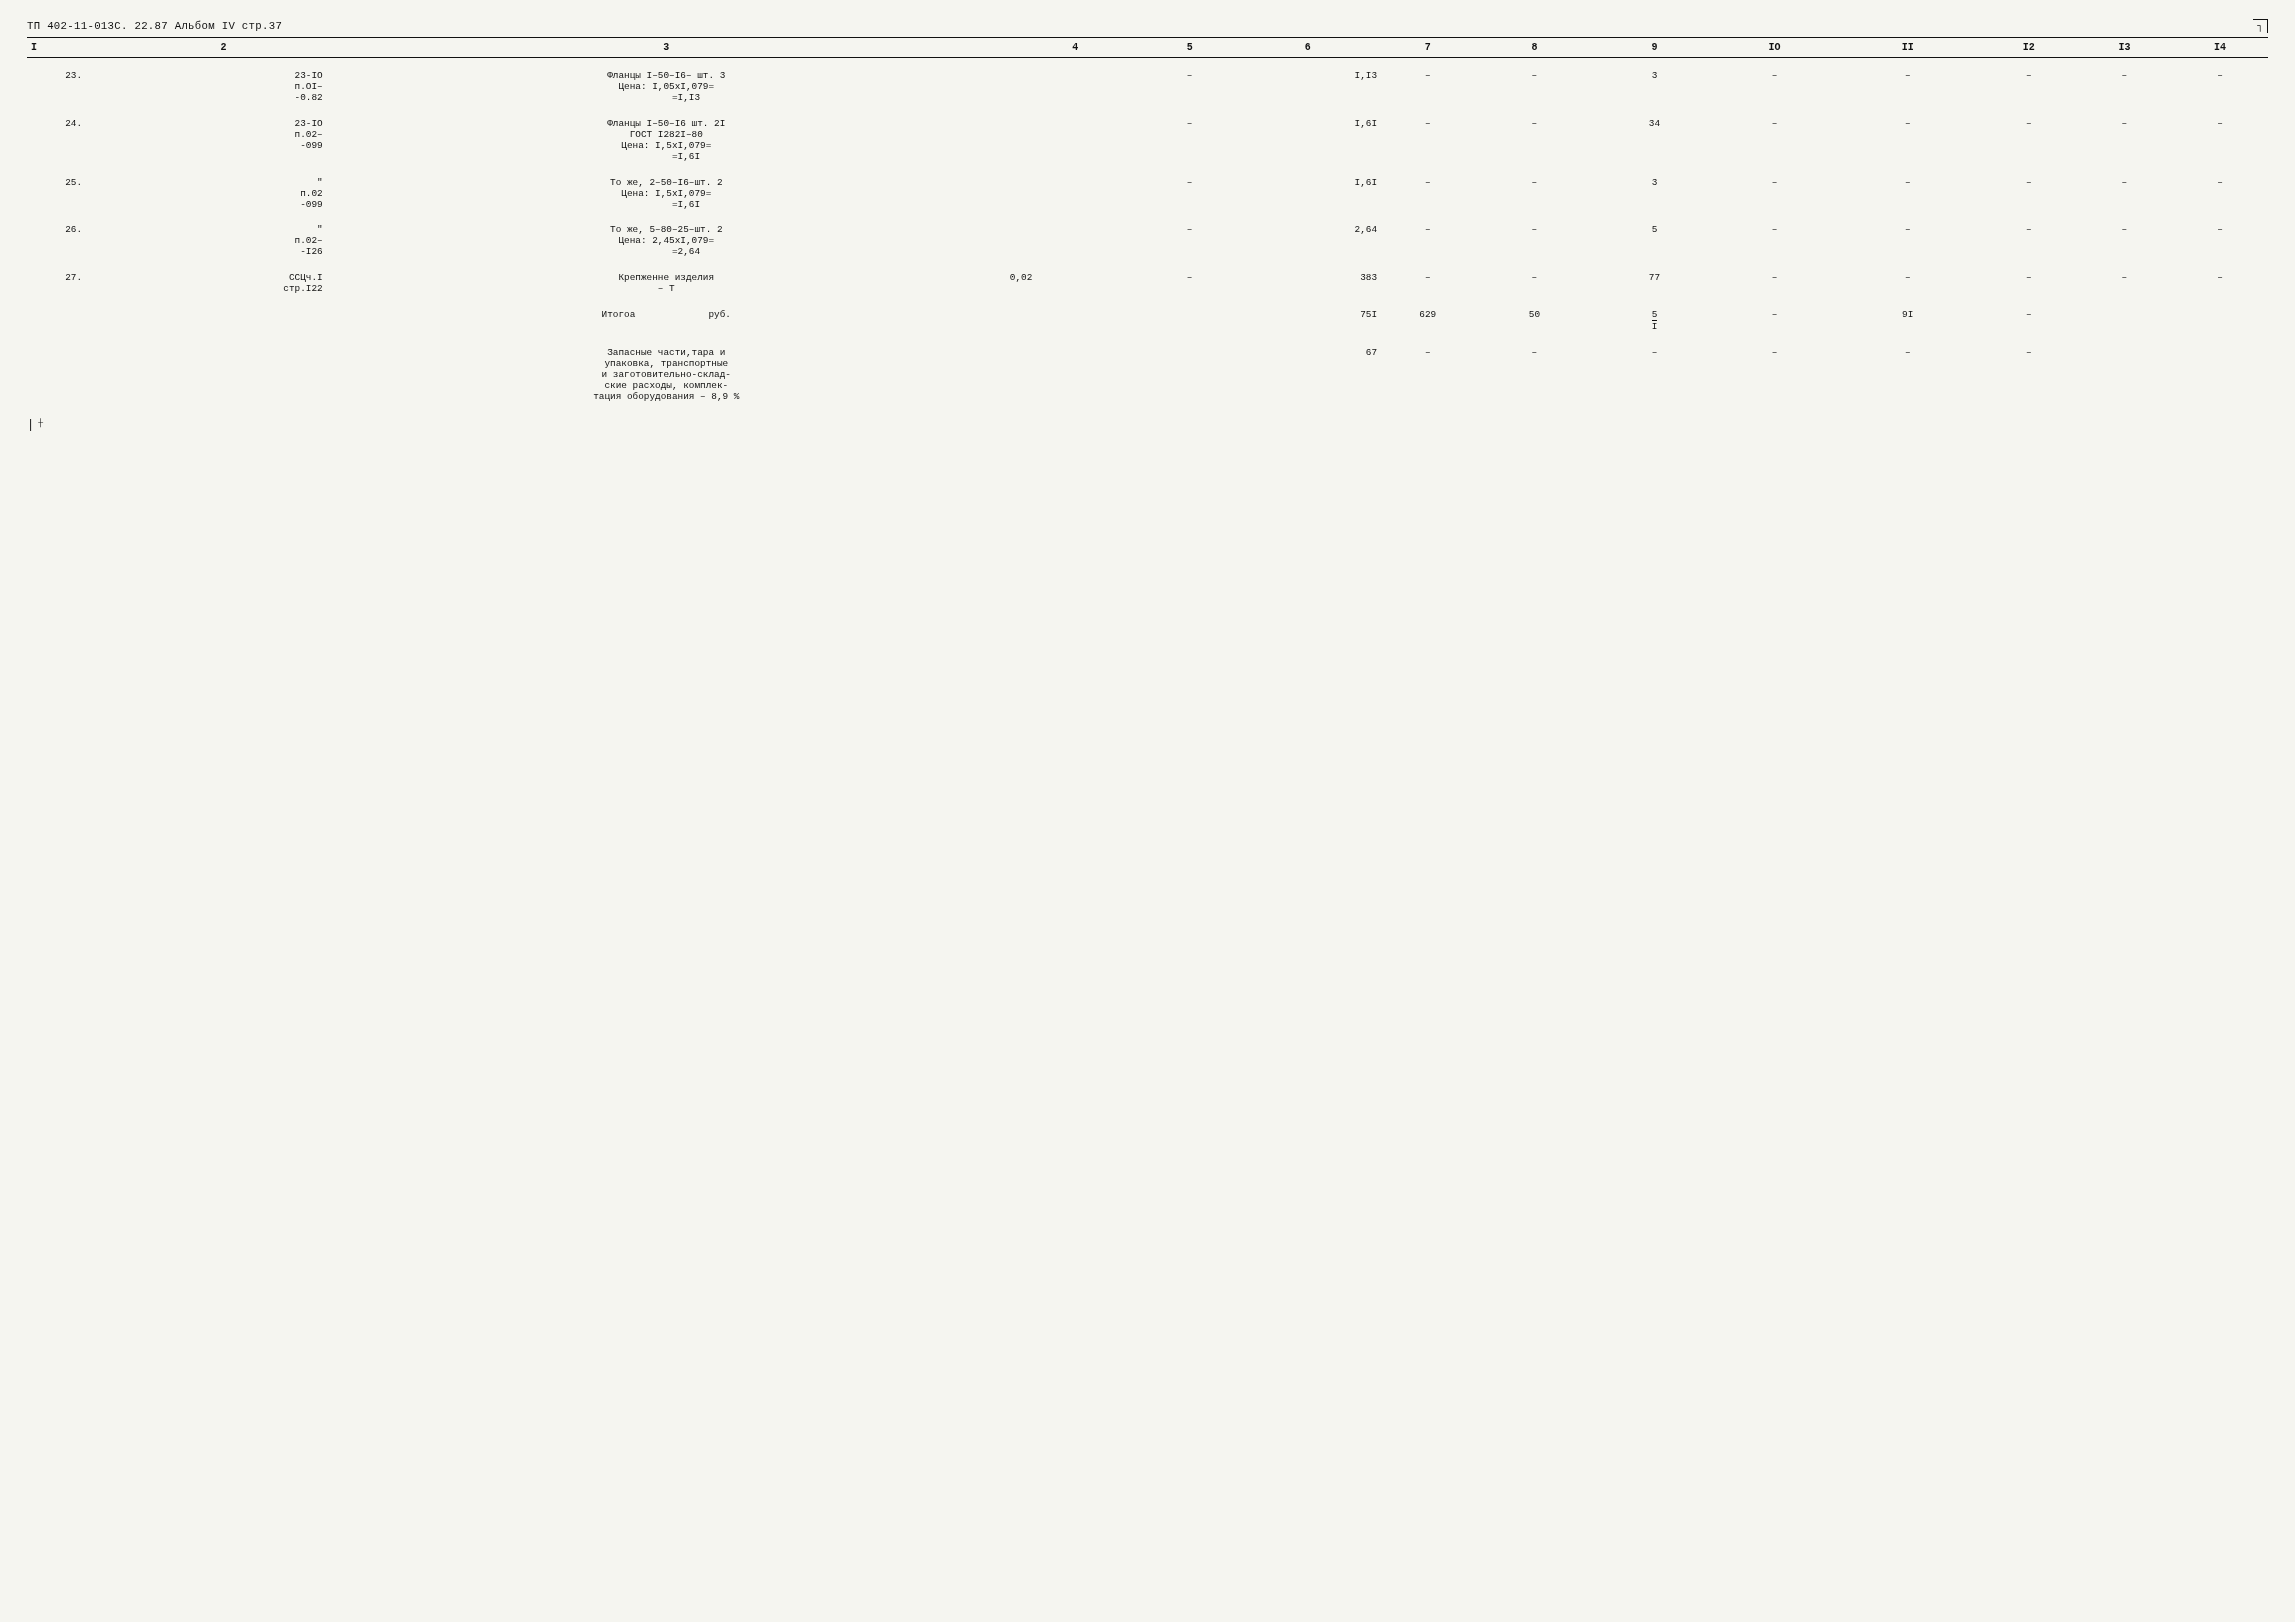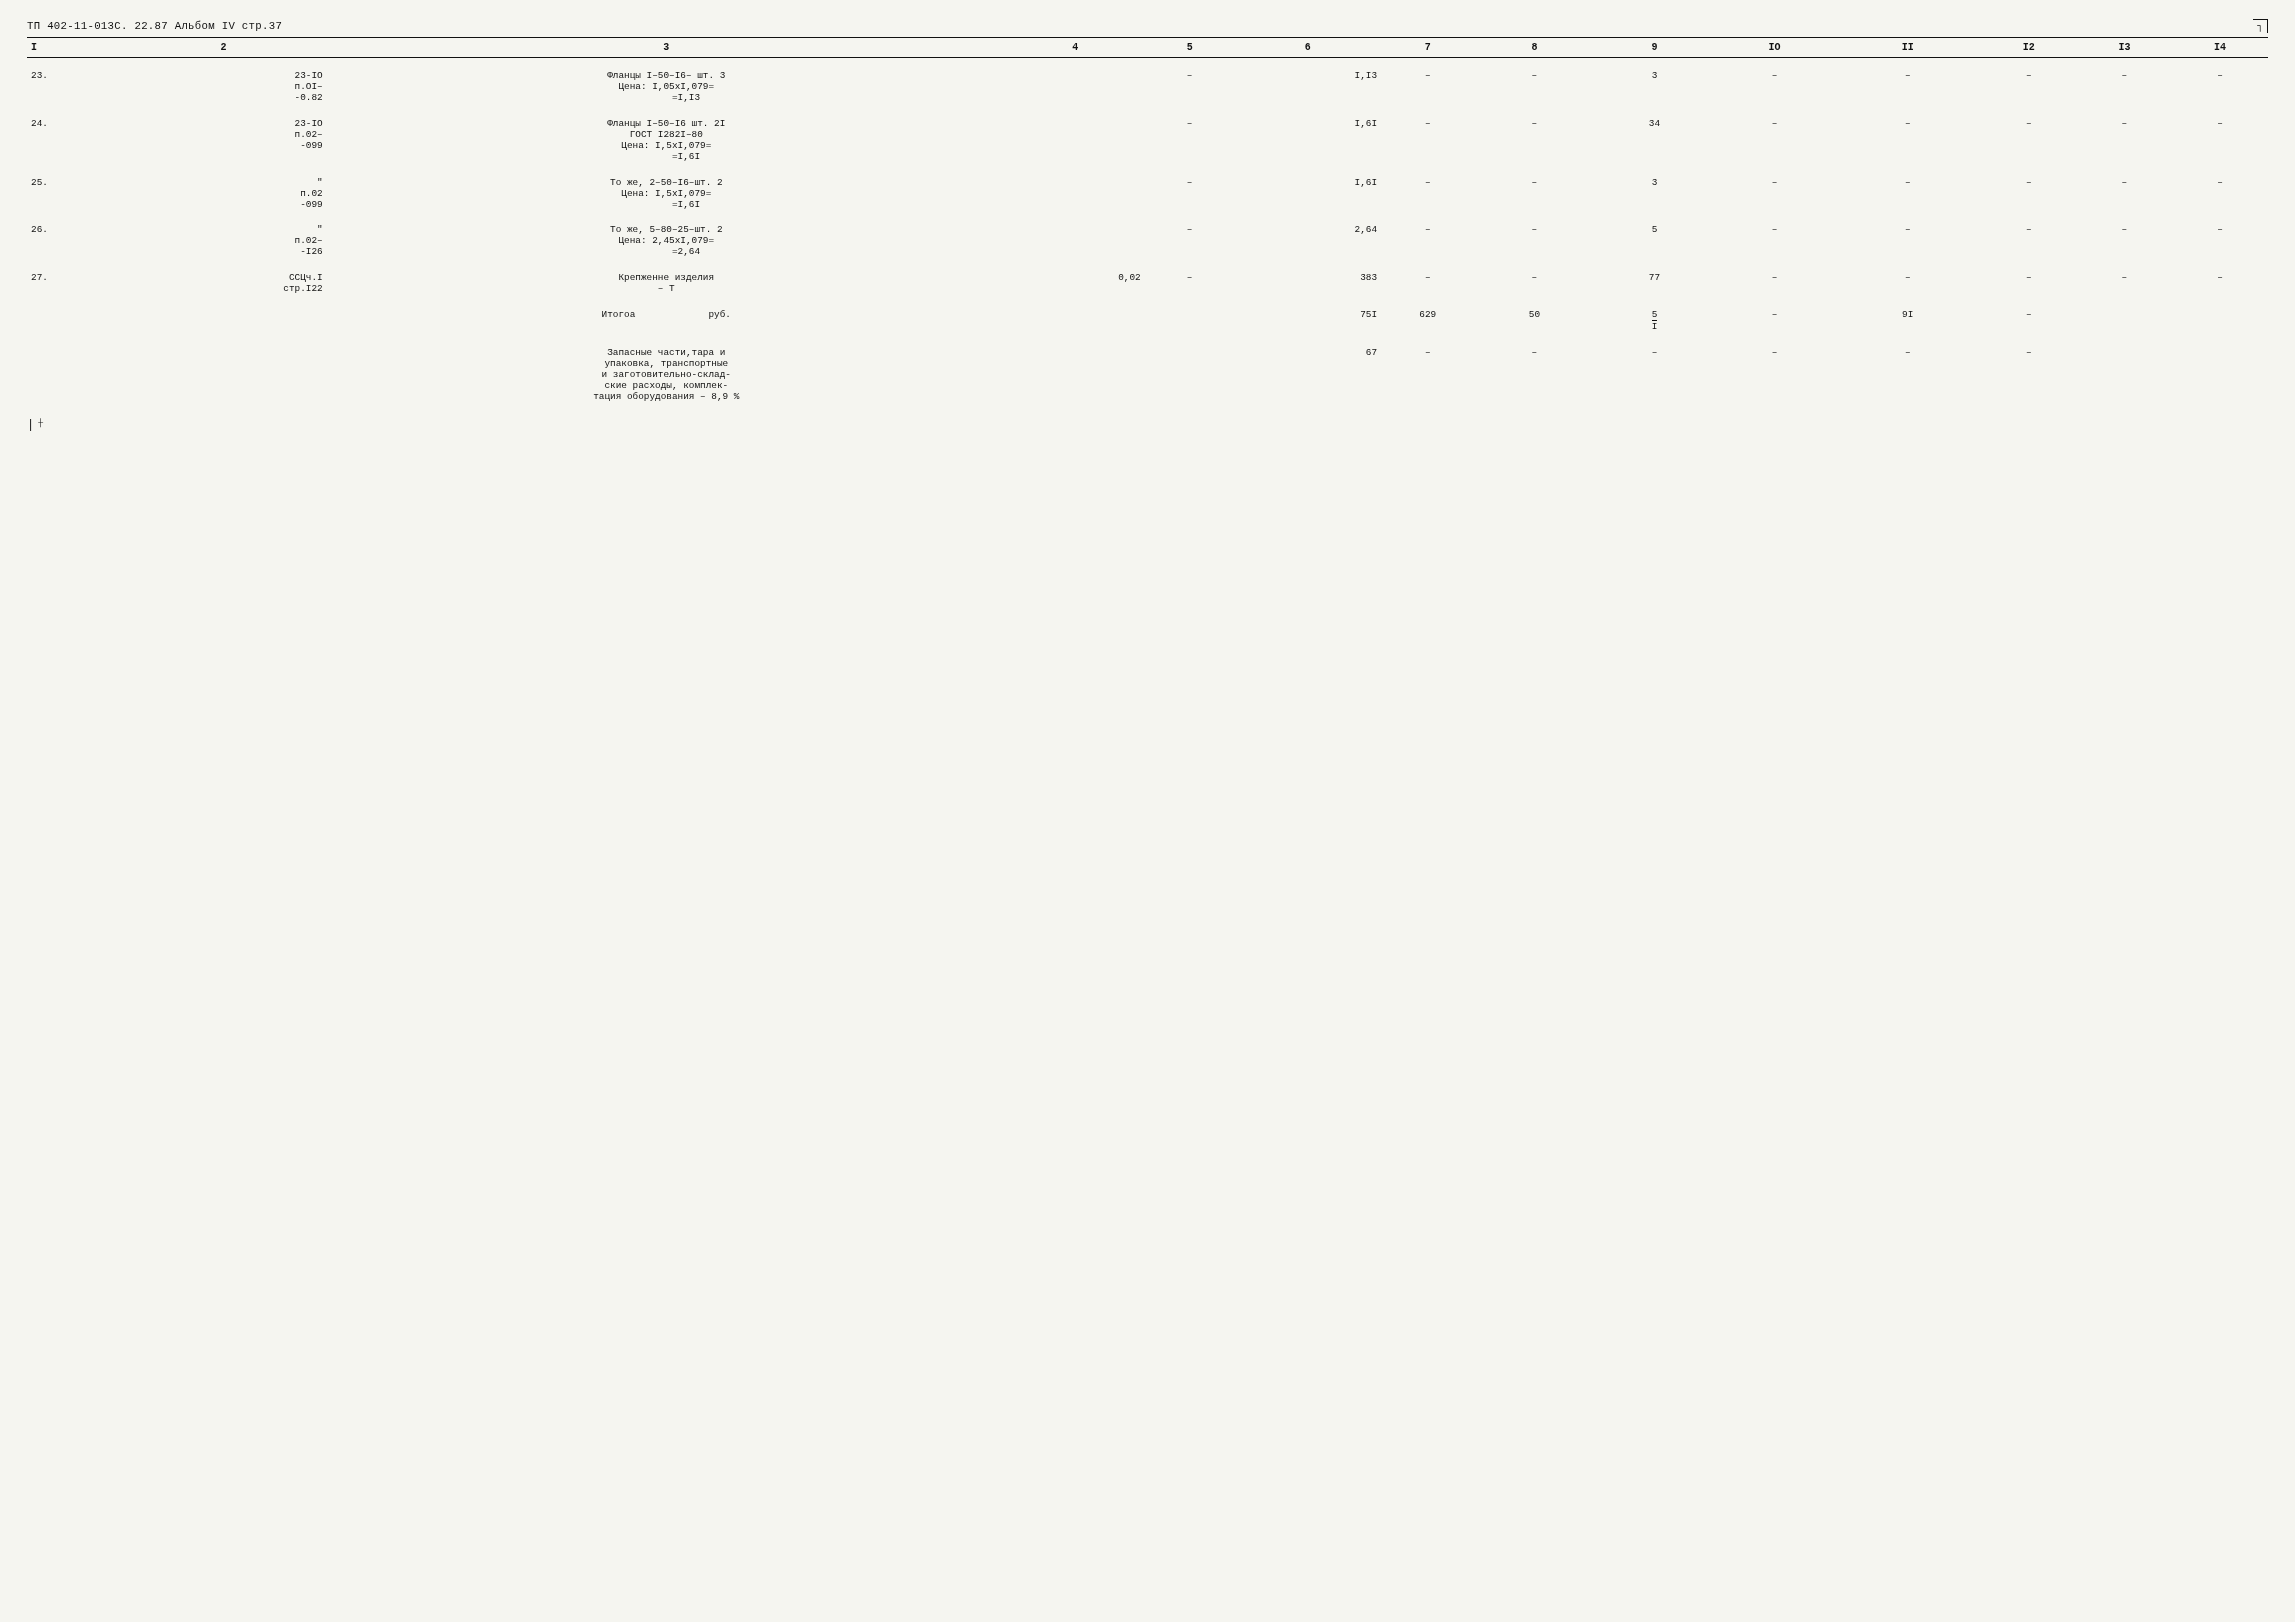--- a/index.html
+++ b/index.html
@@ -44,24 +44,24 @@
       vertical-align: middle;
     }
     .col-header-row th:first-child {
       text-align: left;
       padding-left: 4px;
     }
     td {
       padding: 2.7px 4px;
       vertical-align: top;
     }
-    td.col-num { width: 20px; text-align: left; }
+    td.col-num { width: 20px; text-align: center; }
     td.col-ref { width: 54px; text-align: right; white-space: pre-line; }
     td.col-desc { width: 174px; text-align: center; white-space: pre-line; }
-    td.col-4 { width: 37px; text-align: right; }
+    td.col-4 { width: 37px; text-align: left; }
     td.col-5 { width: 23.5px; text-align: center; }
     td.col-6 { width: 37px; text-align: right; }
     td.col-7 { width: 23.5px; text-align: center; }
     td.col-8 { width: 30px; text-align: center; }
     td.col-9 { width: 30px; text-align: center; }
     td.col-10 { width: 30px; text-align: center; }
     td.col-11 { width: 37px; text-align: center; }
     td.col-12 { width: 23.5px; text-align: center; }
     td.col-13 { width: 23.5px; text-align: center; }
     td.col-14 { width: 23.5px; text-align: center; }

